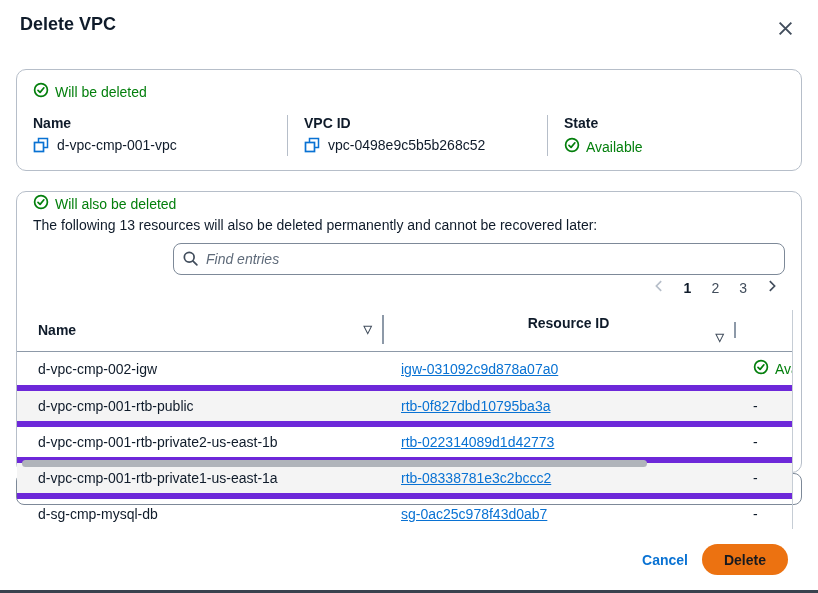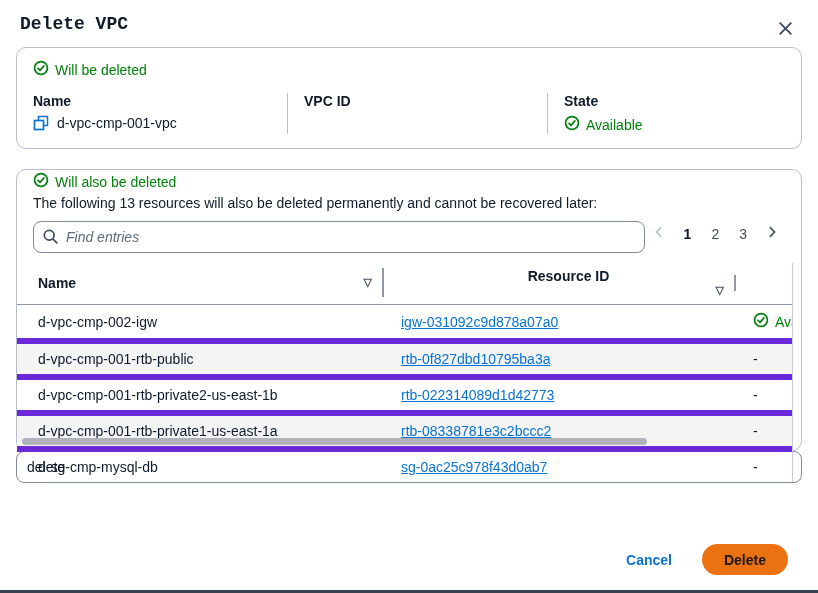--- a/index.html
+++ b/index.html
@@ -8,46 +8,46 @@
     font-family: "Liberation Sans", sans-serif;
     font-size: 14px;
     color: #0f1b2a;
     background: #fff;
     overflow: hidden;
   }
   .modal { position: relative; width: 818px; height: 593px; background: #fff; display: flex; flex-direction: column; }
 
   
   .modal-header { display: flex; justify-content: space-between; align-items: flex-start; padding: 14px 20px 6px 20px; }
-  .modal-title { font-size: 18px; font-weight: 700; color: #0f1b2a; font-family: Liberation Mono, monospace; }
+  .modal-title { font-size: 18px; font-weight: 700; color: #0f1b2a; }
   .close-btn { background: none; border: none; cursor: pointer; color: #414d5c; padding: 4px; margin-top: 2px; }
   .close-btn svg { display: block; }
 
   
   .box { border: 1px solid #b6bec9; border-radius: 10px; margin: 0 16px; background: #fff; }
-  .summary-box { margin-top: 0; padding: 12px 0 14px 0; }
+  .summary-box { margin-top: 22px; padding: 12px 0 14px 0; }
   .resources-box { margin-top: 20px; padding-top: 2px; height: 282px; position: relative; }
 
   .status-line { display: flex; align-items: center; gap: 6px; color: #037f0c; padding: 0 16px; }
   .status-line svg { flex: 0 0 auto; }
   .box-desc { padding: 2px 16px 0 16px; margin-top: 2px; color: #0f1b2a; }
 
   
   .field-grid { display: flex; margin-top: 14px; }
   .field-col { padding: 0 16px; }
   .field-col.c1 { width: 270px; }
   .field-col.c2 { width: 260px; border-left: 1px solid #b6bec9; }
   .field-col.c3 { flex: 1; border-left: 1px solid #b6bec9; }
   .field-label { font-weight: 700; margin-bottom: 6px; }
   .field-value { display: flex; gap: 8px; }
   .copy-icon { color: #0972d3; display: inline-flex; cursor: pointer; }
   .state-ok { display: inline-flex; align-items: center; gap: 6px; color: #037f0c; }
 
   
-  .tools-row { display: flex; align-items: flex-start; padding: 0 16px; margin-top: 10px; }
+  .tools-row { display: flex; align-items: flex-end; padding: 0 16px; margin-top: 10px; flex-direction: column; }
   .search-wrap { position: relative; width: 612px; }
   .search-input {
     width: 100%; height: 32px; border: 1px solid #7d8998; border-radius: 8px;
     padding: 0 10px 0 32px; font-family: "Liberation Sans", sans-serif; font-size: 14px; color: #0f1b2a;
     outline: none; background: #fff;
   }
   .search-input::placeholder { font-style: italic; color: #5f6b7a; }
   .search-icon { position: absolute; left: 9px; top: 7px; color: #414d5c; pointer-events: none; }
   .pagination { flex: 1; display: flex; align-items: center; justify-content: flex-end; gap: 4px; }
   .page-btn { background: none; border: none; font-family: "Liberation Sans", sans-serif; font-size: 14px;
@@ -80,21 +80,21 @@
   
   .confirm-label { margin: 14px 16px 6px 16px; font-weight: 700; }
   .confirm-label em { font-weight: 400; font-style: italic; }
   .confirm-input {
     display: block; margin: 0 16px; width: 786px; height: 32px;
     border: 1px solid #7d8998; border-radius: 8px; padding: 0 10px;
     font-family: "Liberation Sans", sans-serif; font-size: 14px; color: #0f1b2a; outline: none;
   }
 
   
-  .modal-footer { margin-top: auto; display: flex; justify-content: flex-end; align-items: center; gap: 30px; padding: 0 30px 18px 0; }
+  .modal-footer { margin-top: auto; display: flex; justify-content: flex-end; align-items: center; gap: 14px; padding: 0 30px 18px 0; }
   .cancel-btn { background: none; border: none; color: #0972d3; font-weight: 700; font-size: 14px; cursor: pointer; font-family: "Liberation Sans", sans-serif; }
   .delete-btn {
     background: #ec7211; border: none; border-radius: 16px; height: 31px; padding: 0 22px;
     color: #16191f; font-weight: 700; font-size: 14px; cursor: pointer; font-family: "Liberation Sans", sans-serif;
   }
   .bottom-bar { position: absolute; left: 0; bottom: 0; width: 100%; height: 3px; background: #39424e; }
 </style>
 </head>
 <body>
 
@@ -129,20 +129,29 @@
             <svg width="16" height="16" viewBox="0 0 16 16">
                 <rect x="5.5" y="1.5" width="9" height="9" fill="none" stroke="currentColor" stroke-width="1.5"></rect>
                 <rect x="1.5" y="5.5" width="9" height="9" fill="#fff" stroke="currentColor" stroke-width="1.7"></rect>
               </svg>
           </span>
           <span>d-vpc-cmp-001-vpc</span>
         </div>
       </div>
       <div class="field-col c2">
         <div class="field-label">VPC ID</div>
+        <div class="field-value">
+          <span class="copy-icon">
+            <svg width="16" height="16" viewBox="0 0 16 16">
+                <rect x="5.5" y="1.5" width="9" height="9" fill="none" stroke="currentColor" stroke-width="1.5"></rect>
+                <rect x="1.5" y="5.5" width="9" height="9" fill="#fff" stroke="currentColor" stroke-width="1.7"></rect>
+              </svg>
+          </span>
+          <span>vpc-0498e9c5b5b268c52</span>
+        </div>
       </div>
       <div class="field-col c3">
         <div class="field-label">State</div>
         <div class="field-value">
           <span class="state-ok">
             <span>
               <svg width="16" height="16" viewBox="0 0 16 16">
                   <circle cx="8" cy="8" r="6.4" fill="none" stroke="currentColor" stroke-width="1.7"></circle>
                   <path d="M5 8.3l2.1 2.1 3.8-4.6" fill="none" stroke="currentColor" stroke-width="1.7" stroke-linecap="round" stroke-linejoin="round"></path>
                 </svg>

